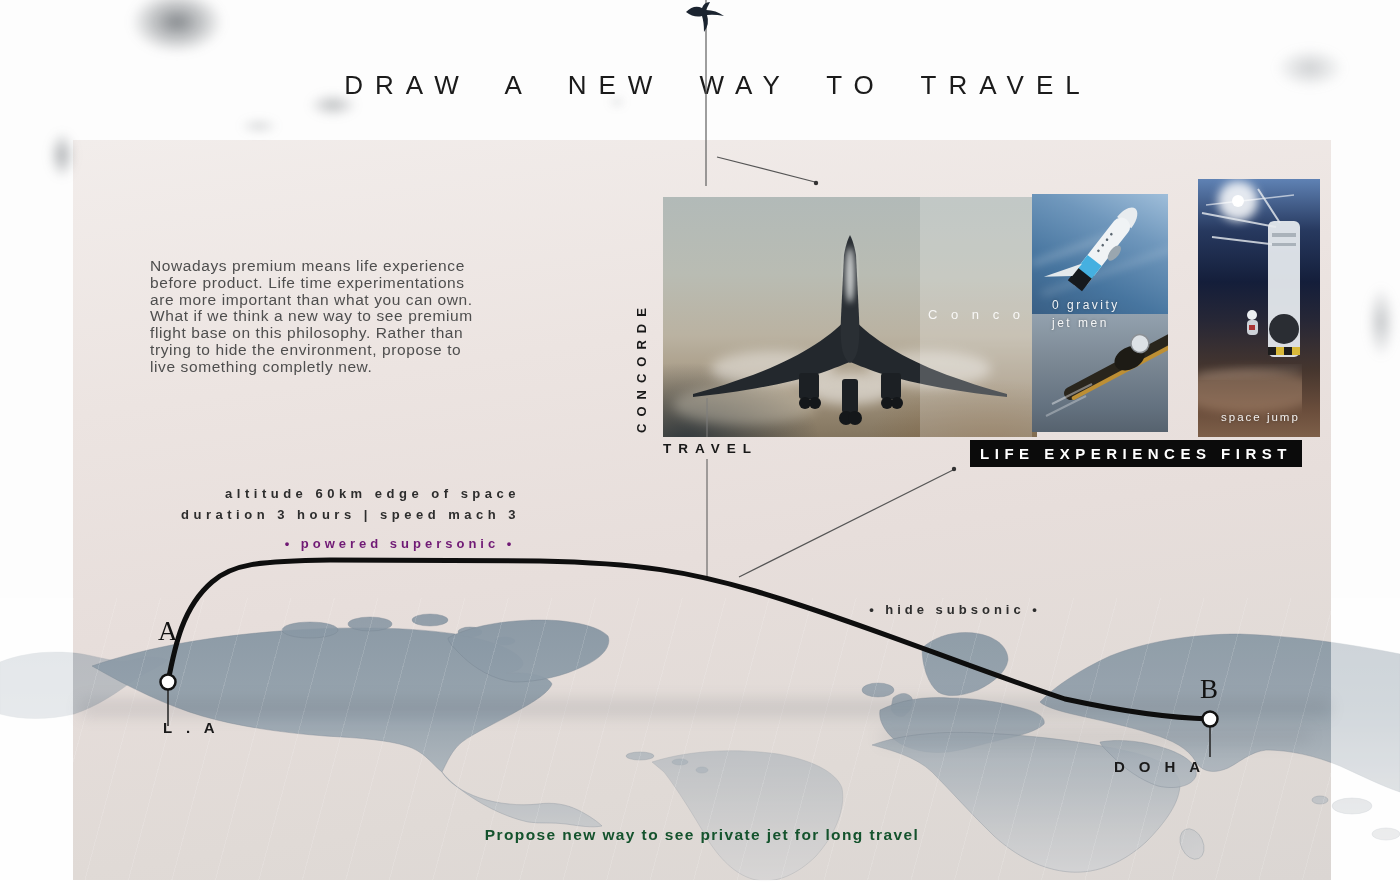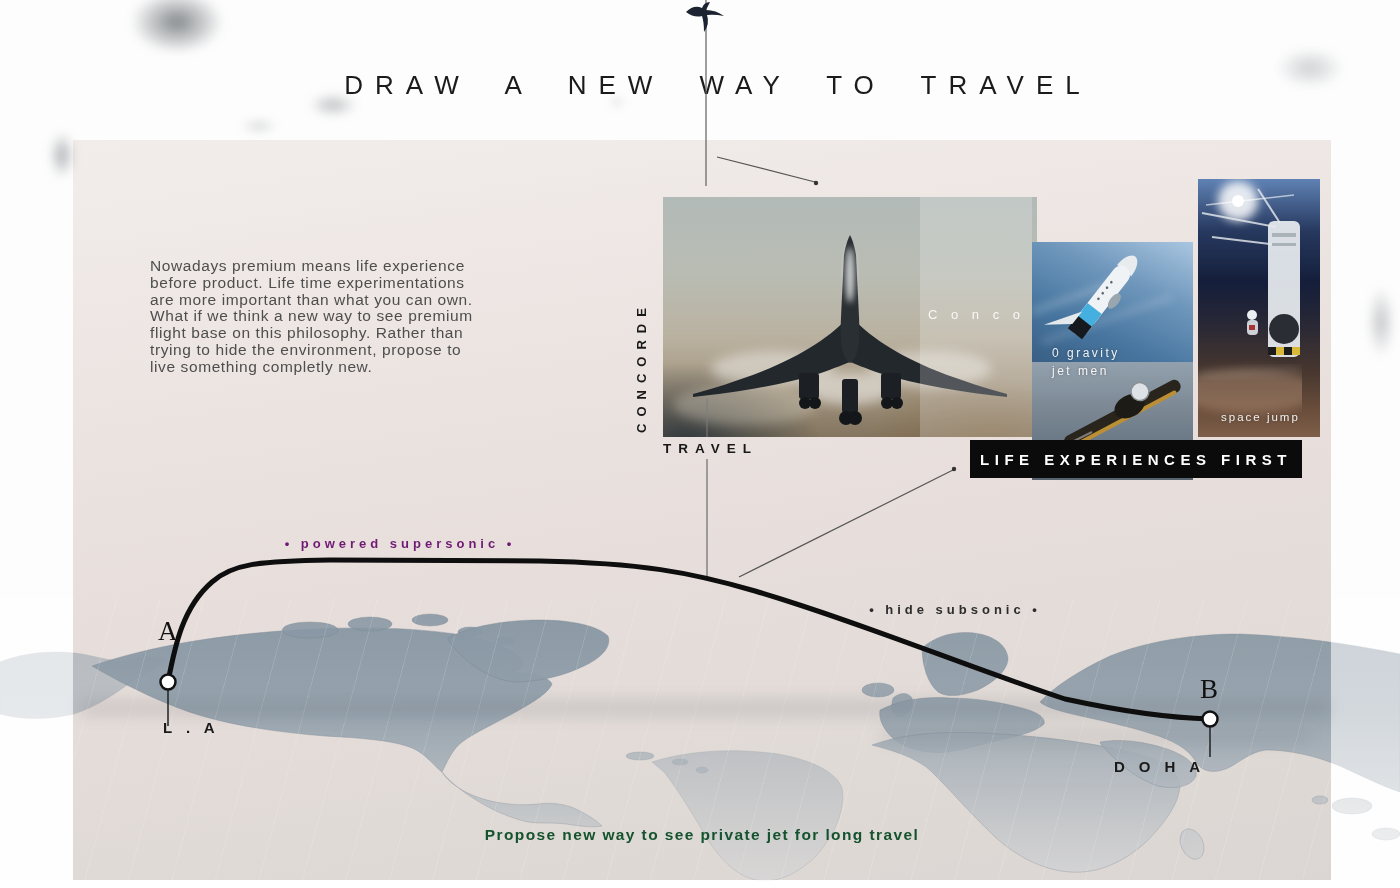--- a/index.html
+++ b/index.html
@@ -63,21 +63,21 @@
     writing-mode:vertical-rl; transform:rotate(180deg);
     text-align:center;
     font-size:13px; font-weight:bold; letter-spacing:7px; color:#181818; white-space:nowrap;
   }
   .legacy{
     position:absolute; left:663px; top:441px;
     font-size:13.5px; font-weight:bold; letter-spacing:7px; color:#181818;
   }
   
   .panel-zero{
-    position:absolute; left:1032px; top:194px; width:161px; height:238px; overflow:hidden;margin-top:48px;
+    position:absolute; left:1032px; top:194px; width:136px; height:238px; overflow:hidden;
   }
   .panel-zero .sky{
     position:absolute; left:0; top:0; width:161px; height:120px;
     background:linear-gradient(205deg,#a9c6e0 0%,#6f97bc 35%,#47759f 70%,#395f85 100%);
   }
   .panel-zero .sea{
     position:absolute; left:0; top:120px; width:161px; height:118px;
     background:linear-gradient(180deg,#93a1ae 0%,#7b8894 40%,#647280 78%,#56626e 100%);
   }
   .img-label{
@@ -85,21 +85,21 @@
     font-weight:500; white-space:nowrap; text-shadow:0 0 3px rgba(0,0,0,.35);
   }
   .lbl-zero{ left:20px; top:104px; }
   .lbl-jet{ left:20px; top:122px; }
   .panel-space{
     position:absolute; left:1198px; top:179px; width:122px; height:258px; overflow:hidden;
     background:linear-gradient(180deg,#5f82b4 0%,#27395f 20%,#141e3a 40%,#272736 55%,#46362e 74%,#6b4e3c 90%,#7d5f49 100%);
   }
   .lbl-space{ left:23px; top:232px; letter-spacing:2px; font-size:11.5px; }
   .banner{
-    position:absolute; left:970px; top:440px; width:332px; height:38px;
+    position:absolute; left:970px; top:440px; width:332px; height:27px;
     background:#0b0b0b; color:#fff; display:flex; align-items:center; justify-content:center;
     font-size:15px; font-weight:bold; letter-spacing:5.5px; white-space:nowrap;
   }
   
   .alt-dur{
     position:absolute; left:140px; top:483px; width:380px; text-align:right;
     font-size:13px; font-weight:bold; letter-spacing:4.5px; color:#2d2d2d; line-height:21px;
     white-space:pre-line;
   }
   .powered{
@@ -360,20 +360,21 @@
     <circle cx="954" cy="469" r="2.2" fill="#333333"></circle>
 
     <path d="M168,682 C175,645 183,607 212,582 C232,564 258,561 330,560 L540,561 C640,563 690,572 755,591 C860,622 965,666 1065,699 C1125,712 1175,718 1210,719" stroke="#0e0e0e" stroke-width="5" fill="none" stroke-linecap="round"></path>
 
     <path d="M168,690 V726" stroke="#222222" stroke-width="1.5"></path>
     <path d="M1210,727 V757" stroke="#222222" stroke-width="1.5"></path>
     <circle cx="168" cy="682" r="7.5" fill="#ffffff" stroke="#111111" stroke-width="2.5"></circle>
     <circle cx="1210" cy="719" r="7.5" fill="#ffffff" stroke="#111111" stroke-width="2.5"></circle>
   </svg>
 
+  <div class="alt-dur"><span>altitude 60km edge of space</span><br><span>duration 3 hours | speed mach 3</span></div>
   <div class="powered">• powered supersonic •</div>
   <div class="glide">• hide subsonic •</div>
 
   <div class="pt-letter pt-a">A</div>
   <div class="pt-letter pt-b">B</div>
   <div class="pt-city city-a">L . A</div>
   <div class="pt-city city-b">DOHA</div>
 
   <div class="proposal">Propose new way to see private jet for long travel</div>
 

